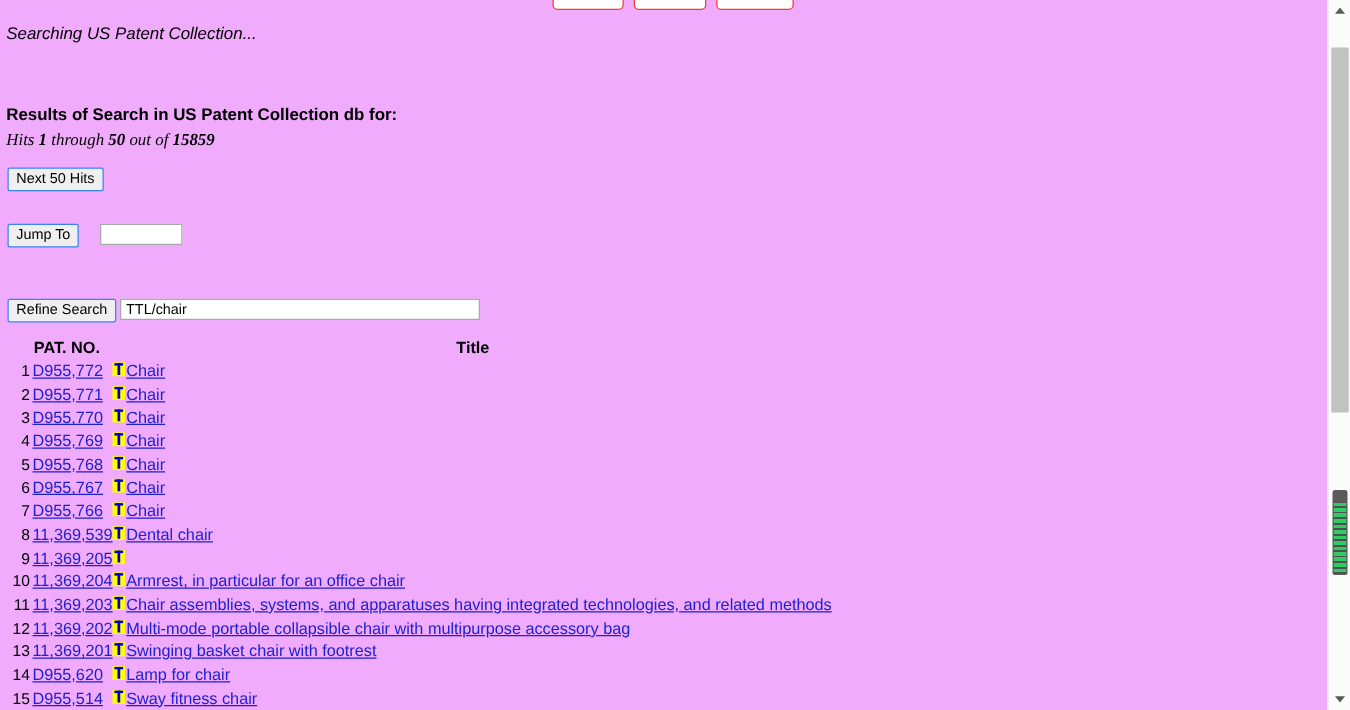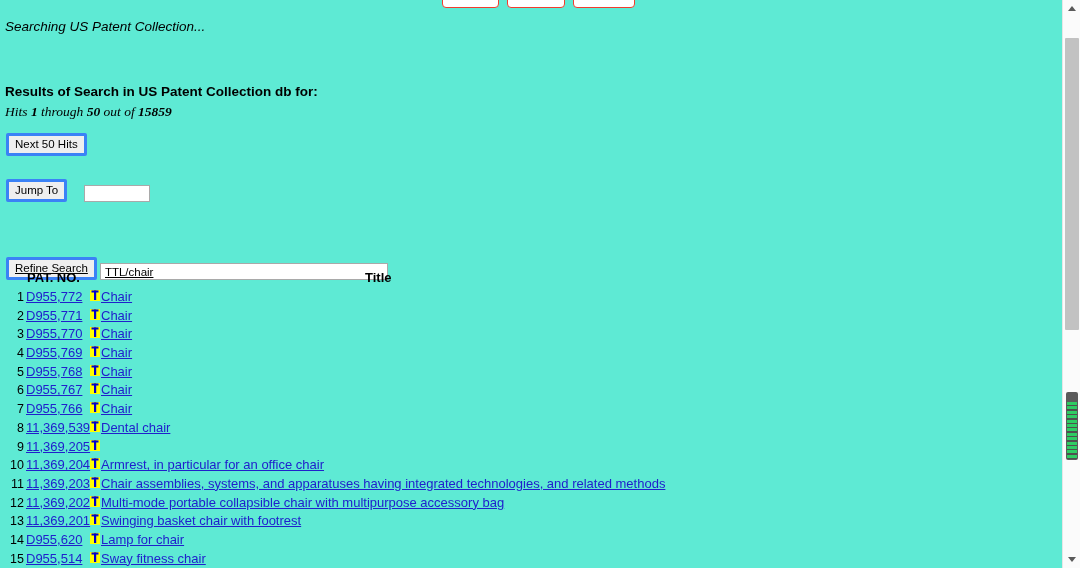--- a/index.html
+++ b/index.html
@@ -17,21 +17,21 @@
     height: 568px;
     background: #ffffff;
   }
 
   
   #content {
     position: absolute;
     left: 0; top: 0;
     width: 1062px;
     height: 568px;
-    background: #5eead4;
+    background: #f0abfc;
     overflow: hidden;
   }
 
   
   #top-buttons {
     position: absolute;
     left: 442px;
     top: -14px;
     display: flex;
     gap: 8px;
@@ -71,21 +71,21 @@
     margin-top: 36px;
   }
   #results-title { font-weight: bold; display: block; }
   #results-db-line { display: block; }
   #results-db-line .q { font-weight: bold; }
   #results-hits-line { display: block; font-style: italic; font-family: Liberation Serif, serif; }
   #results-hits-line b { font-weight: bold; font-style: italic; }
 
   
   .sys-btn {
-    border: 3px solid #3b82f6;
+    border: 1px solid #3b82f6;
     background: #efefef;
     border-radius: 2px;
     font-size: 11.5px;
     font-family: "Liberation Sans", sans-serif;
     color: #000;
     padding: 2px 6px;
     line-height: 13px;
     cursor: pointer;
   }
   .sys-input {
@@ -93,23 +93,23 @@
     background: #ffffff;
     font-size: 11.5px;
     font-family: "Liberation Sans", sans-serif;
     color: #000;
     padding: 2px 4px;
     line-height: 13px;
     outline: none;
   }
 
   #next-hits-row   { position: absolute; left: 6px; top: 133px; }
-  #jump-row        { position: absolute; left: 6px; top: 179px; display: flex; align-items: flex-end; }
+  #jump-row        { position: absolute; left: 6px; top: 179px; display: flex; align-items: flex-start; }
   #jump-input      { width: 66px; height: 17px; margin-left: 17px; }
-  #refine-row      { position: absolute; left: 6px; top: 257px; display: flex; align-items: flex-end; text-decoration: underline; }
+  #refine-row      { position: absolute; left: 6px; top: 239px; display: flex; align-items: flex-start; }
   #refine-input    { width: 288px; height: 17px; margin-left: 3px; }
 
   
   #table-head {
     position: absolute;
     left: 0; top: 270px;
     width: 1050px;
     height: 18px;
     font-size: 13px;
     font-weight: bold;

